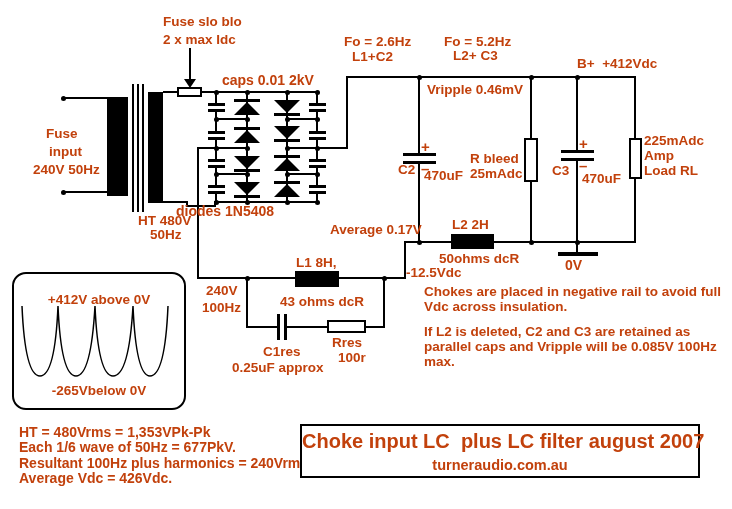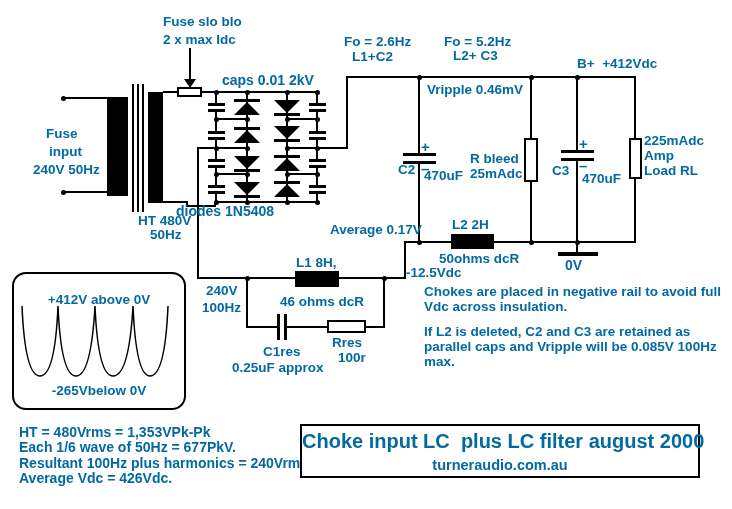--- a/index.html
+++ b/index.html
@@ -1,17 +1,17 @@
 <!DOCTYPE html>
 <html><head>
 <meta charset="utf-8">
 <style>
   html,body{margin:0;padding:0;background:#fff}
   .stage{position:relative;width:732px;height:509px;background:#ffffff;
-         font-family:"Liberation Sans",sans-serif;color:#0369a1;overflow:hidden}
+         font-family:"Liberation Sans",sans-serif;color:#c2410c;overflow:hidden}
   .w{position:absolute;background:#000}
   .d{position:absolute;width:5px;height:5px;background:#000;border-radius:50%}
   .blk{position:absolute;background:#000}
   .box{position:absolute;background:#fff;border:2px solid #000;box-sizing:border-box}
   .mask{position:absolute;background:#fff}
   .tu{position:absolute;width:0;height:0;border-left:13px solid transparent;
       border-right:13px solid transparent;border-bottom:13px solid #000}
   .td{position:absolute;width:0;height:0;border-left:13px solid transparent;
       border-right:13px solid transparent;border-top:13px solid #000}
   .ah{position:absolute;width:0;height:0;border-left:6px solid transparent;
@@ -204,21 +204,21 @@
   <span class="lbl" style="left:644px;top:148px">Amp</span>
   <span class="lbl" style="left:644px;top:163px">Load RL</span>
   <span class="lbl" style="left:330px;top:222px">Average 0.17V</span>
   <span class="lbl" style="left:452px;top:217px">L2 2H</span>
   <span class="lbl" style="left:439px;top:251px">50ohms dcR</span>
   <span class="lbl" style="left:406px;top:265px">-12.5Vdc</span>
   <span class="lbl md" style="left:565px;top:258px">0V</span>
   <span class="lbl" style="left:206px;top:283px">240V</span>
   <span class="lbl" style="left:202px;top:300px">100Hz</span>
   <span class="lbl" style="left:296px;top:255px">L1 8H,</span>
-  <span class="lbl" style="left:280px;top:294px">46 ohms dcR</span>
+  <span class="lbl" style="left:280px;top:294px">43 ohms dcR</span>
   <span class="lbl" style="left:263px;top:344px">C1res</span>
   <span class="lbl" style="left:232px;top:360px">0.25uF approx</span>
   <span class="lbl" style="left:332px;top:335px">Rres</span>
   <span class="lbl" style="left:338px;top:350px">100r</span>
 
   <div class="wavebox"></div>
   <svg style="position:absolute;left:12px;top:272px" width="174" height="138" viewBox="0 0 174 138">
     <path d="M10,34 Q13,104 28,104 Q43,104 46,34 Q49,104 64,104 Q79,104 83,34 Q86,104 101,104 Q117,104 121,34 Q124,104 138,104 Q153,104 156,34" fill="none" stroke="#000" stroke-width="1.5"></path>
   </svg>
   <span class="lbl ctr" style="left:12px;top:292px;width:174px">+412V above 0V</span>
@@ -230,17 +230,17 @@
   </div>
 
   <div class="calc">
     <div>HT = 480Vrms = 1,353VPk-Pk</div>
     <div>Each 1/6 wave of 50Hz = 677PkV.</div>
     <div>Resultant 100Hz plus harmonics = 240Vrms</div>
     <div>Average Vdc = 426Vdc.</div>
   </div>
 
   <div class="titlebox">
-    <div class="big">Choke input LC  plus LC filter august 2000</div>
+    <div class="big">Choke input LC  plus LC filter august 2007</div>
     <div class="site">turneraudio.com.au</div>
   </div>
 
 </div>
 
 </body></html>

